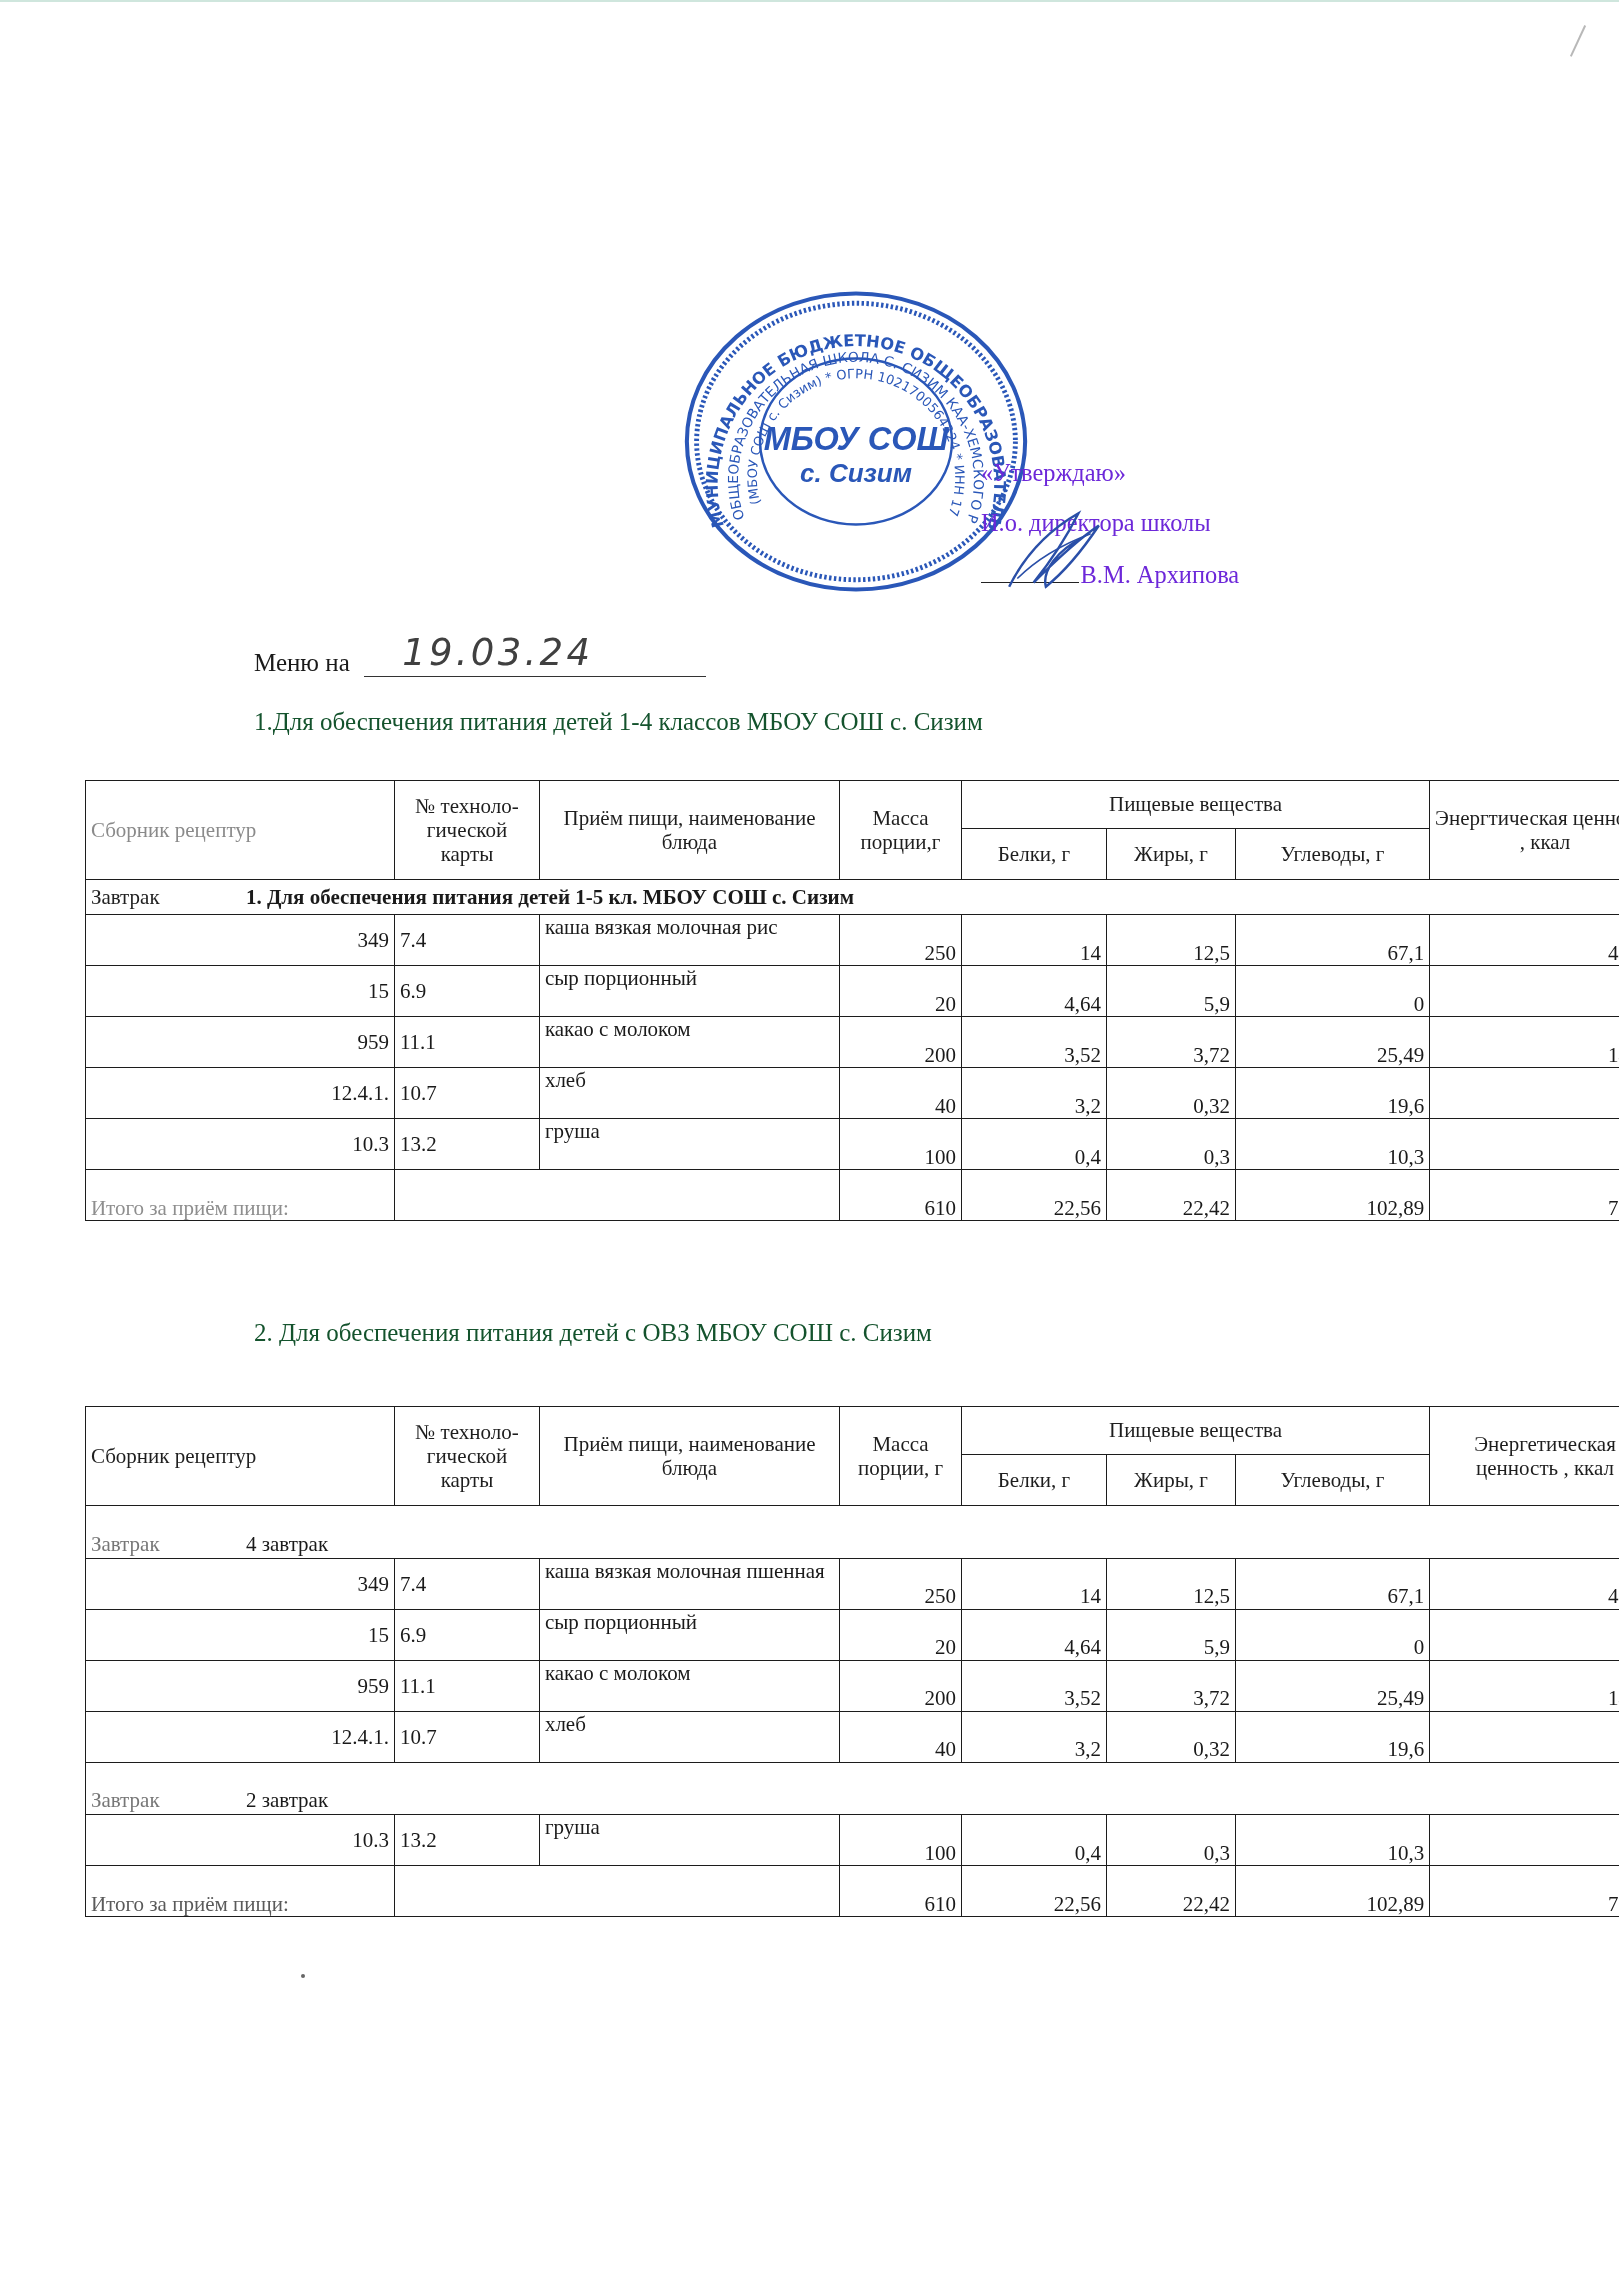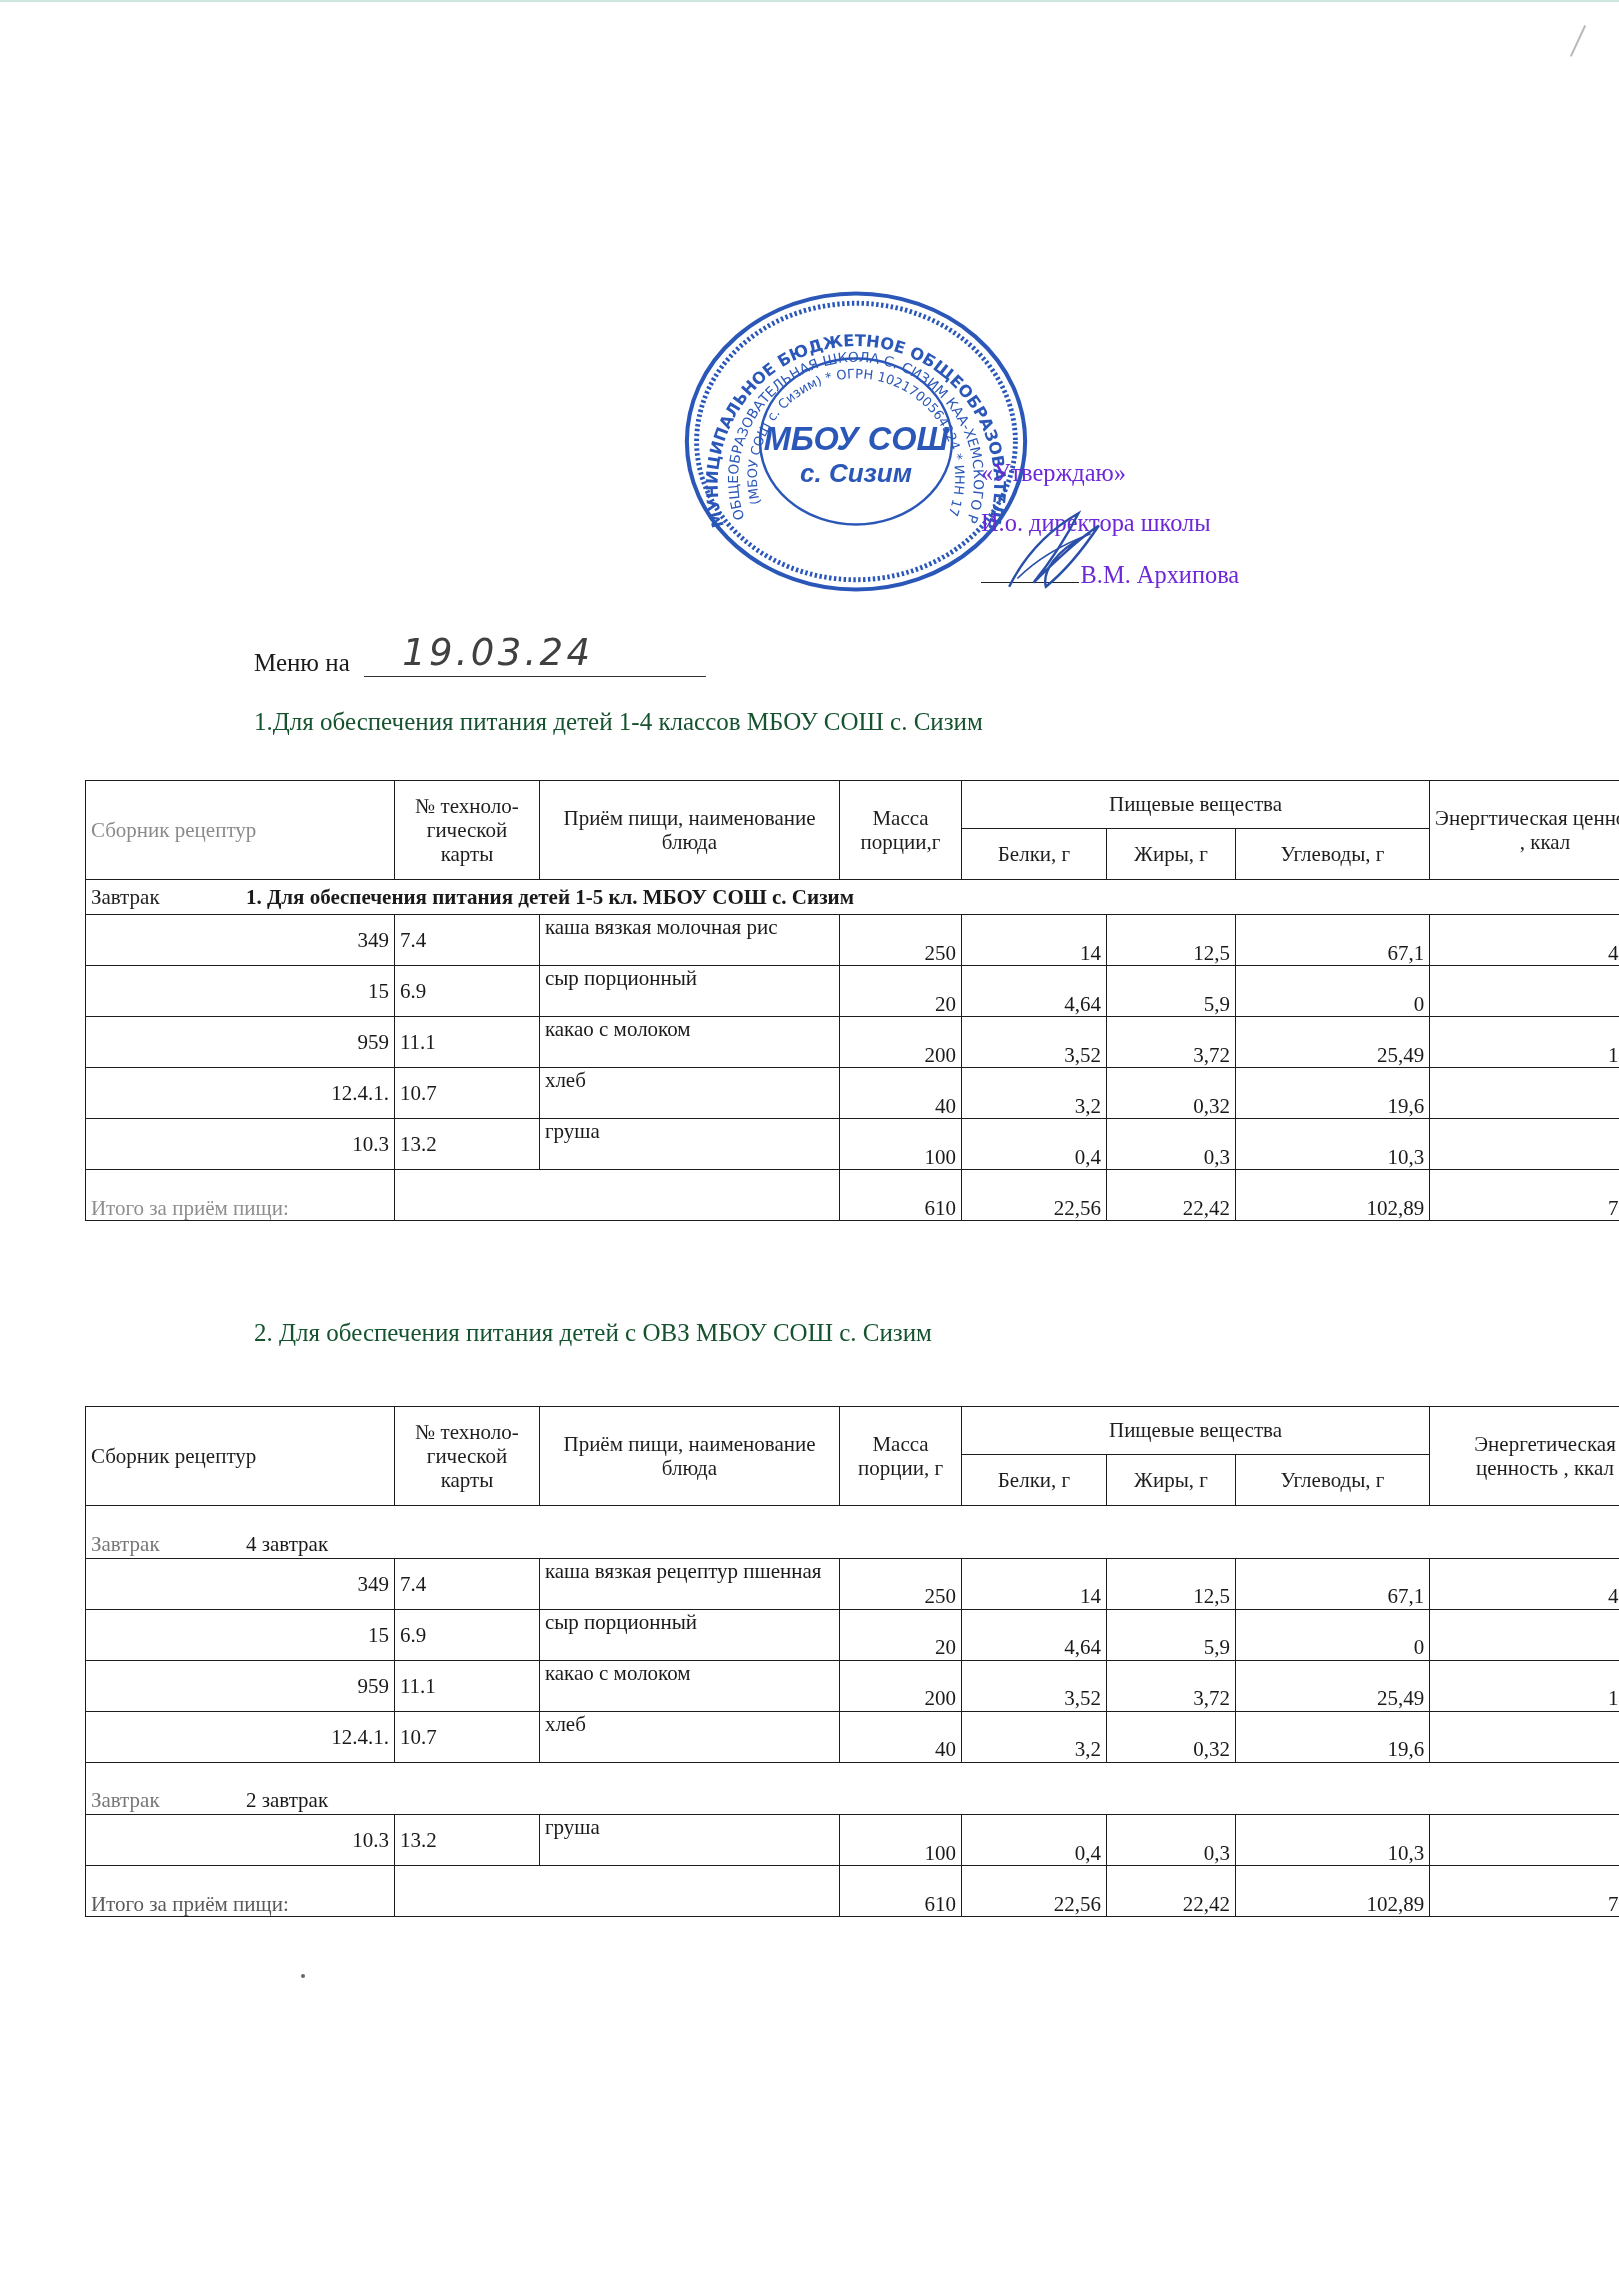--- a/index.html
+++ b/index.html
@@ -240,21 +240,21 @@
   <tr>
     <td class="sec" colspan="8">
       <span class="sec-label">Завтрак</span><span class="sec-title">4 завтрак</span>
     </td>
   </tr>
   </tbody>
     <tbody>
       <tr class="item">
         <td class="code-a">349</td>
         <td class="code-b">7.4</td>
-        <td class="dish dish-2">каша вязкая рецептур пшенная</td>
+        <td class="dish dish-2">каша вязкая молочная пшенная</td>
         <td class="num">250</td>
         <td class="num">14</td>
         <td class="num">12,5</td>
         <td class="num">67,1</td>
         <td class="num">438,6</td>
       </tr>
       <tr class="item">
         <td class="code-a">15</td>
         <td class="code-b">6.9</td>
         <td class="dish">сыр порционный</td>

